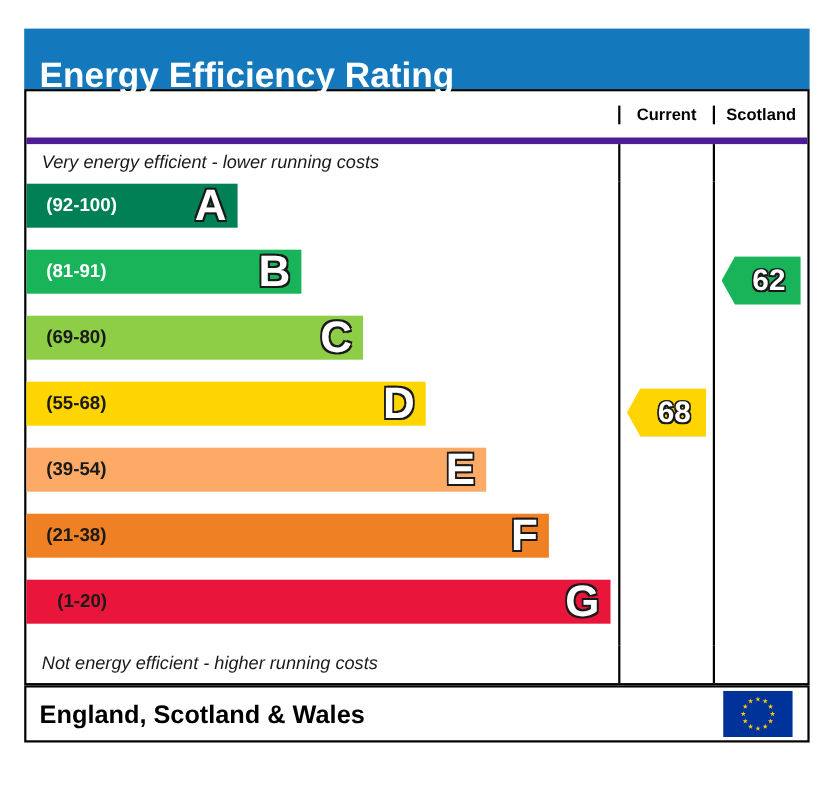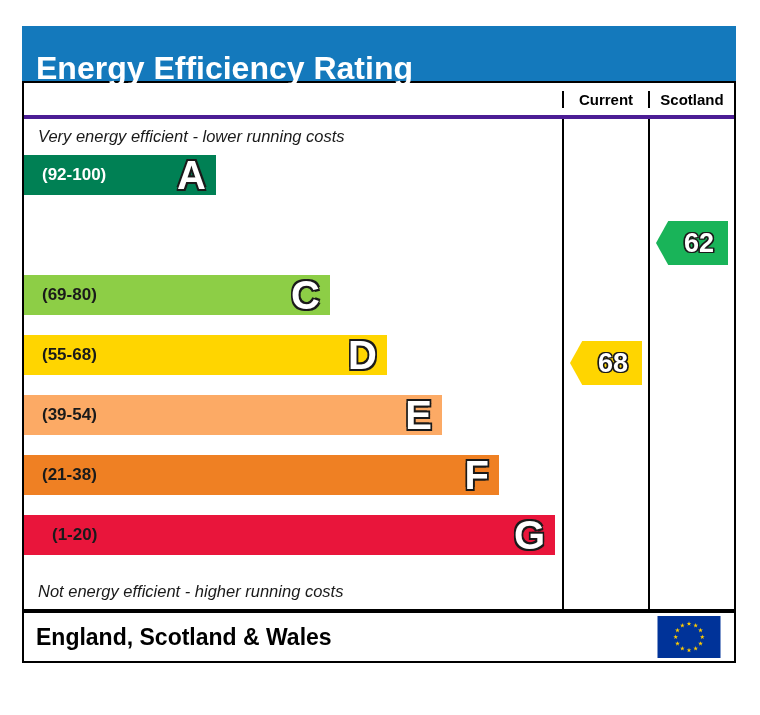--- a/index.html
+++ b/index.html
@@ -44,22 +44,22 @@
   .epc-table {
     border: 2px solid #000000;
     border-top: 2px solid #000000;
     box-sizing: border-box;
     width: 714px;
     background: #ffffff;
   }
 
   .colhead-row {
     display: flex;
-    height: 36px;
-    border-bottom: 4px solid #4c1d95;
+    height: 48px;
+    border-bottom: 6px solid #4c1d95;
     box-sizing: border-box;
     align-items: center;
   }
   .colhead-blank {
     flex: 0 0 538px;
     box-sizing: border-box;
   }
   .colhead-cell {
     box-sizing: border-box;
     border-left: 2px solid #000000;
@@ -222,20 +222,24 @@
       <div class="meter-col" style="height:34px;"></div>
       <div class="meter-col" style="height:34px;"></div>
     </div>
 
     <div class="body-row">
       <div class="bands-col">
         <div class="bands" id="bands-host">
             <div class="band" style="top: 2px; width: 192px; background: rgb(0, 128, 84);">
               <span class="band-range" style="color: rgb(255, 255, 255);">(92-100)</span>
               <span class="band-letter">A</span>
+            </div>
+            <div class="band" style="top: 62px; width: 250px; background: rgb(25, 180, 89);">
+              <span class="band-range" style="color: rgb(255, 255, 255);">(81-91)</span>
+              <span class="band-letter">B</span>
             </div>
             <div class="band" style="top: 122px; width: 306px; background: rgb(141, 206, 70);">
               <span class="band-range" style="color: rgb(26, 26, 26);">(69-80)</span>
               <span class="band-letter">C</span>
             </div>
             <div class="band" style="top: 182px; width: 363px; background: rgb(255, 213, 0);">
               <span class="band-range" style="color: rgb(26, 26, 26);">(55-68)</span>
               <span class="band-letter">D</span>
             </div>
             <div class="band" style="top: 242px; width: 418px; background: rgb(252, 170, 101);">

